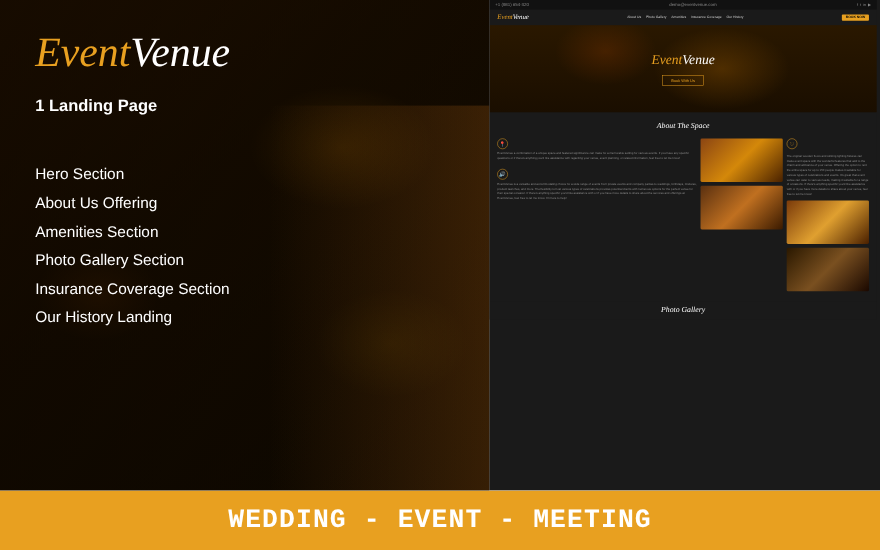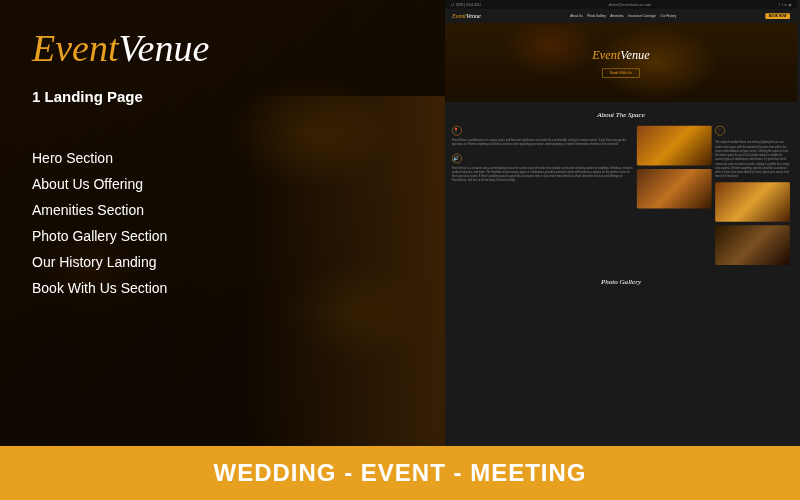--- a/index.html
+++ b/index.html
@@ -278,20 +278,21 @@
       color: #e8a020;
     }
 
     
     .bottom-banner {
       height: 54px;
       background: #e8a020;
       display: flex;
       align-items: center;
       justify-content: center;
+      font-family: Liberation Mono, monospace;
     }
 
     .bottom-banner-text {
       font-size: 24px;
       font-weight: 900;
       color: #fff;
       letter-spacing: 1px;
       text-transform: uppercase;
     }
 
@@ -339,22 +340,22 @@
         </div>
       </div>
 
       <div class="landing-page-label">1 Landing Page</div>
 
       <ul class="section-list">
         <li>Hero Section</li>
         <li>About Us Offering</li>
         <li>Amenities Section</li>
         <li>Photo Gallery Section</li>
+        <li>Insurance Coverage Section</li>
         <li>Our History Landing</li>
-        <li>Book With Us Section</li>
       </ul>
     </div>
   </div>
 
   <div class="right-panel">
     <div class="preview-container">
 
       <div class="preview-topbar">
         <span>+1 (981) 654-320</span>
         <span>demo@eventvenue.com</span>

